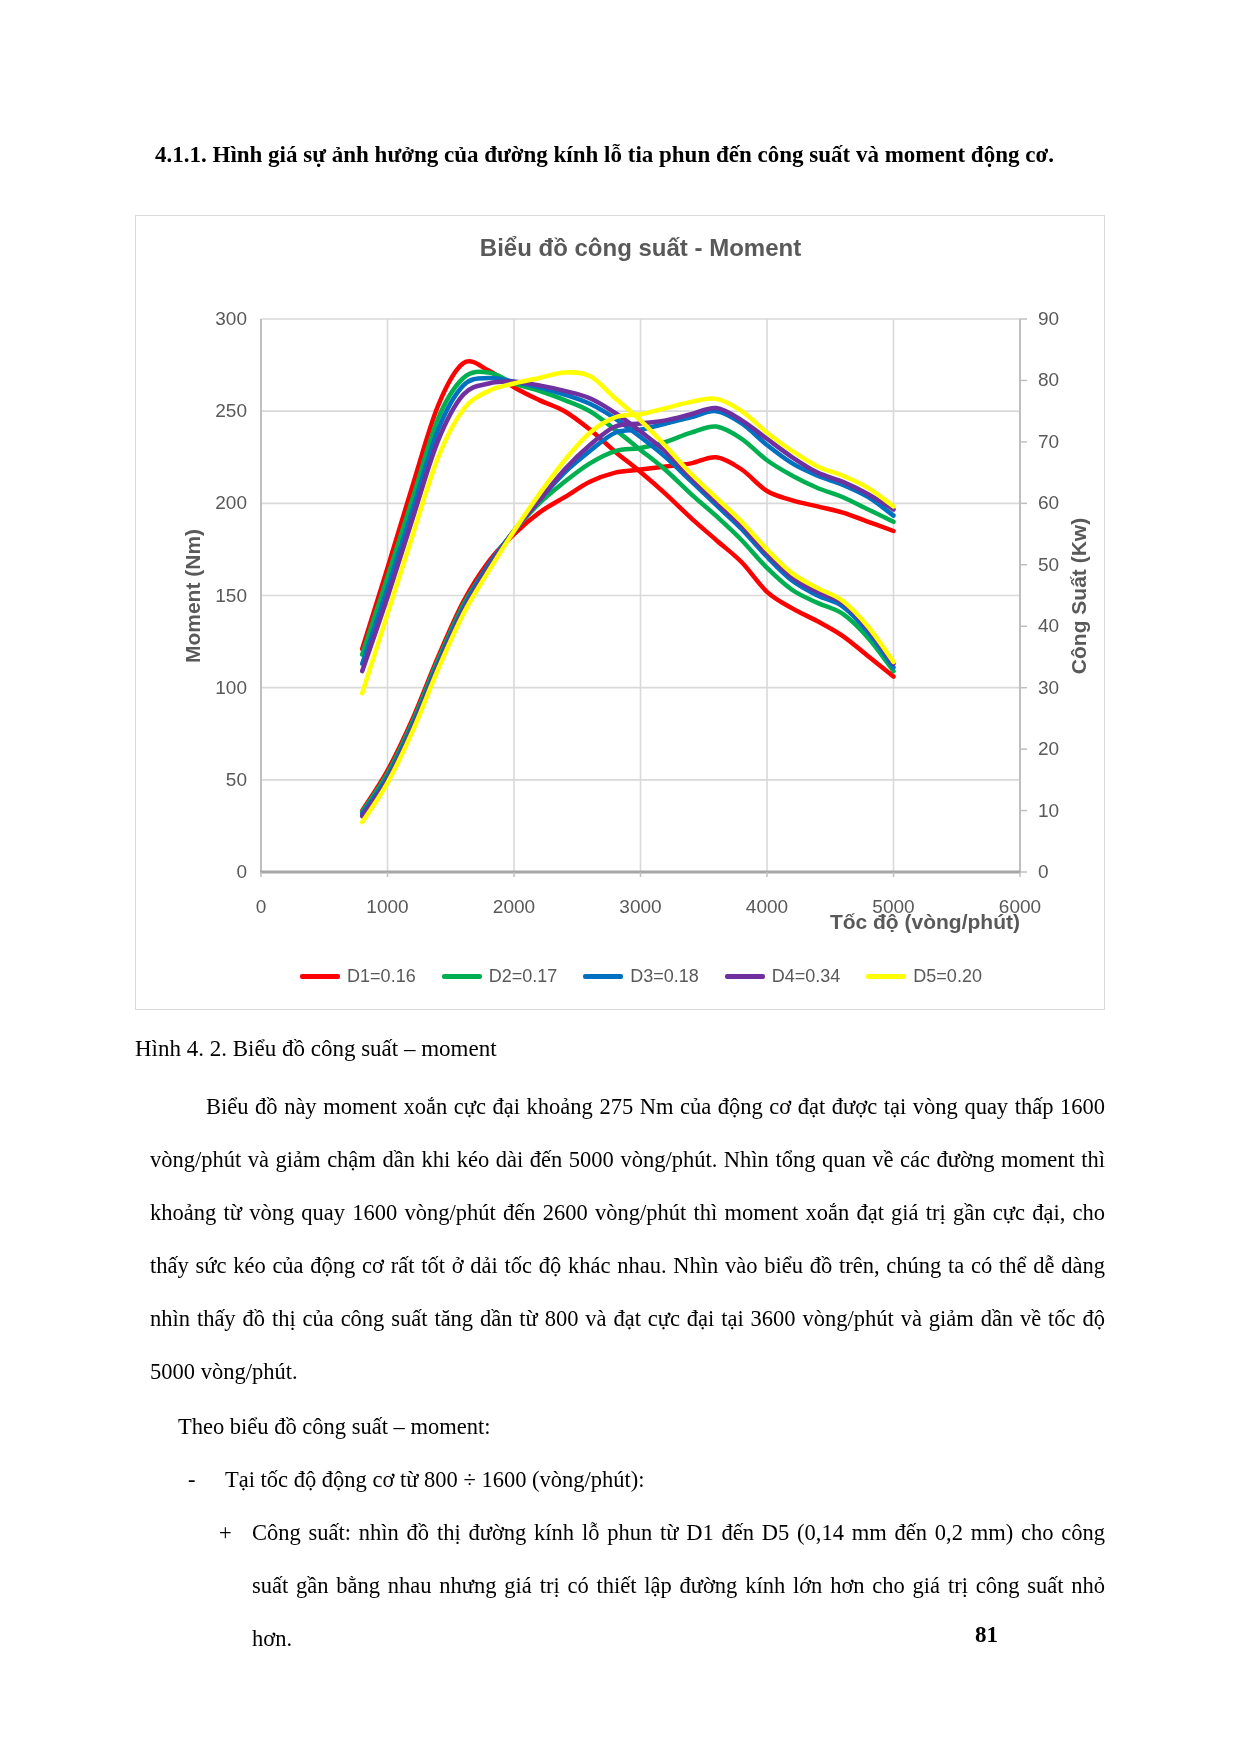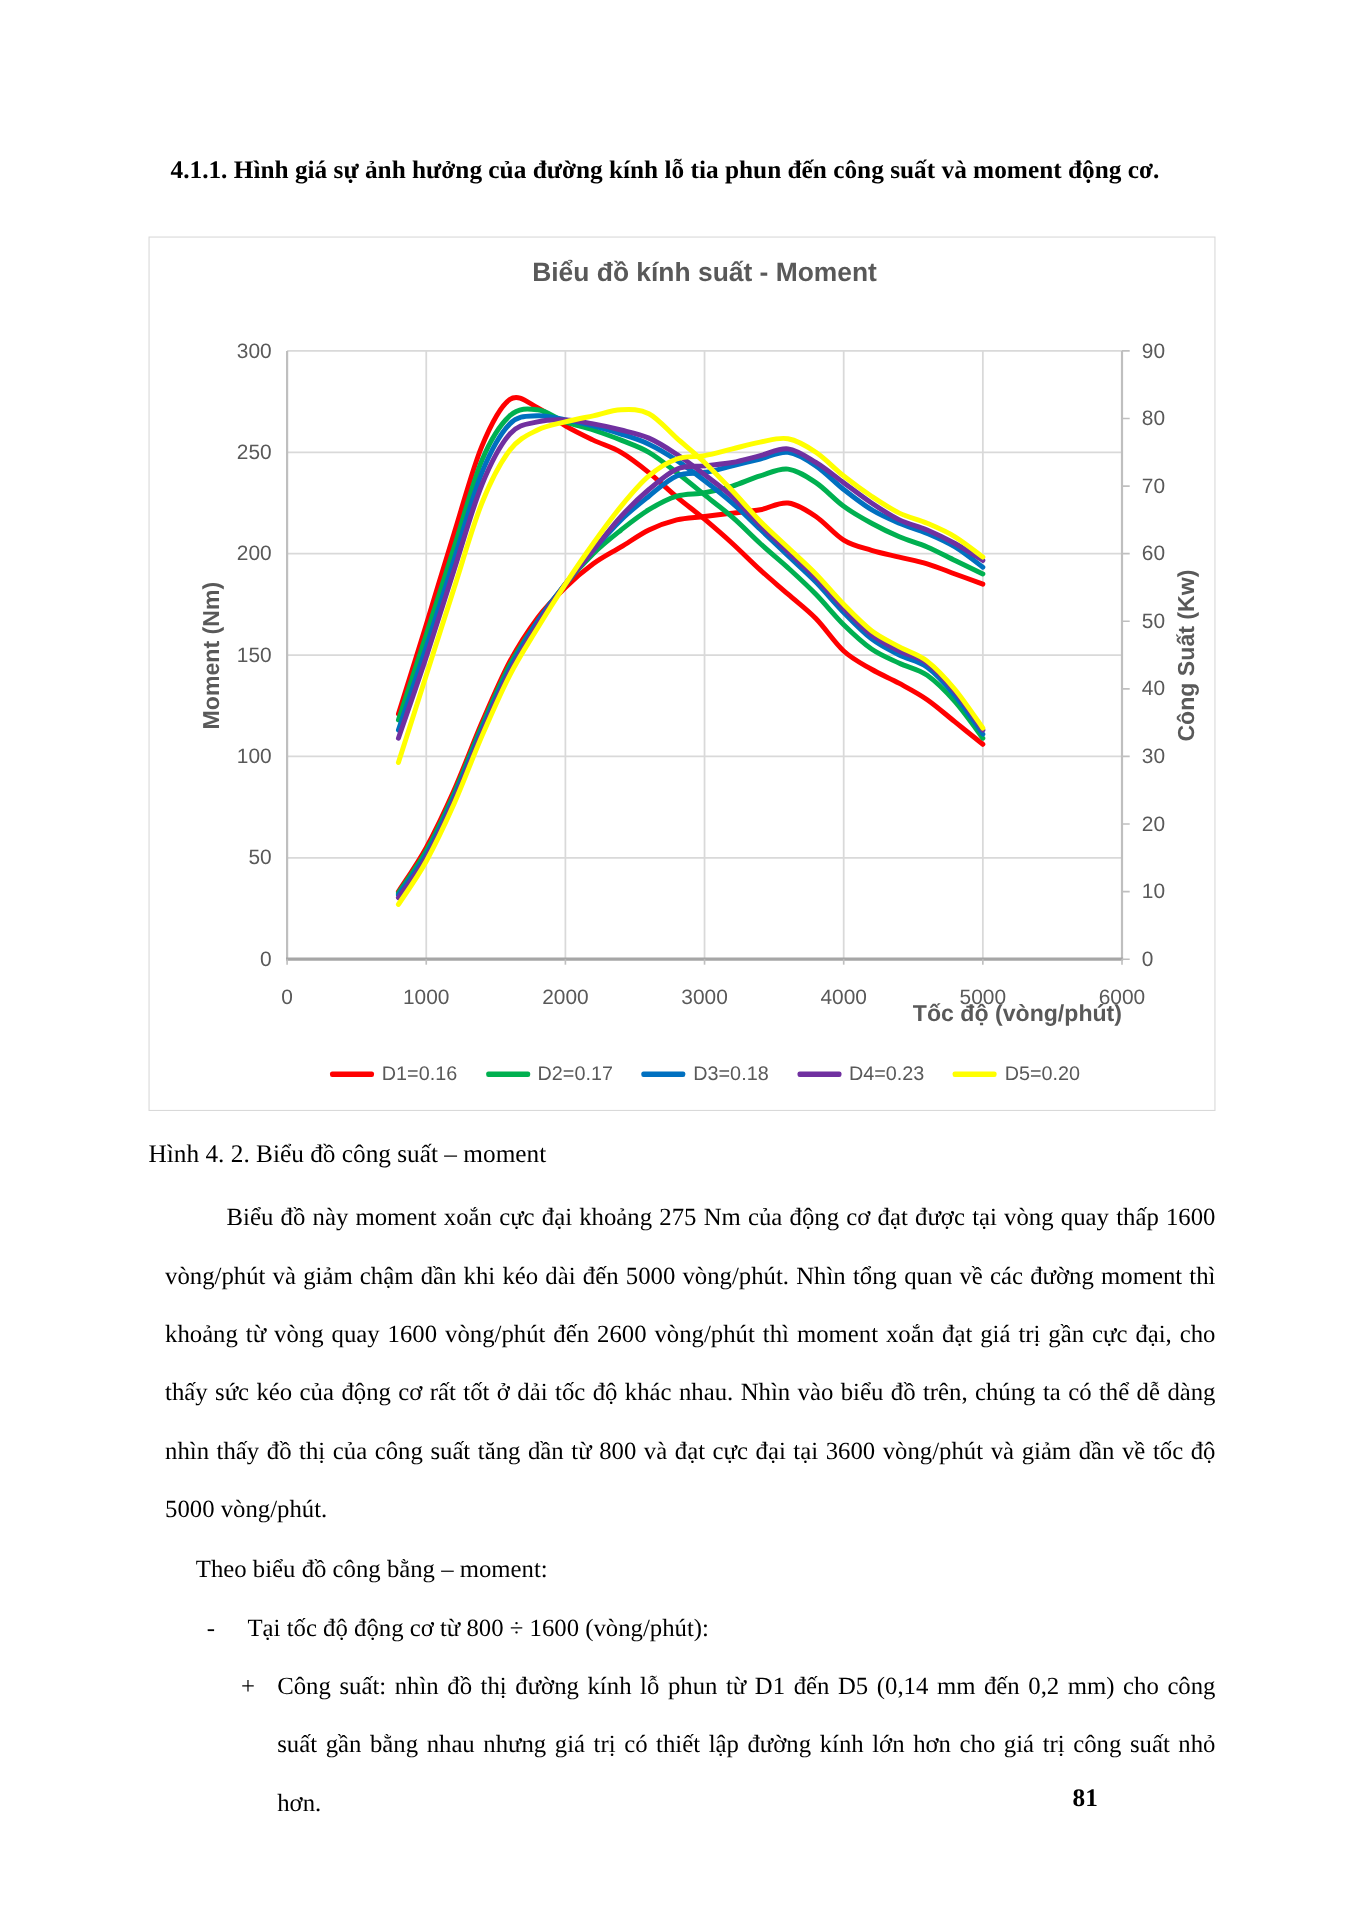--- a/index.html
+++ b/index.html
@@ -50,21 +50,21 @@
   .li2{top:1506px;left:252px;width:853px;text-align:justify;font-size:22.5px;line-height:53px;}
   .li2-marker{top:1506px;left:219px;font-size:22.5px;line-height:53px;}
   .page-number{top:1622px;left:975px;font-size:23px;font-weight:bold;}
 </style>
 </head>
 <body>
 
 <div class="abs heading">4.1.1. Hình giá sự ảnh hưởng của đường kính lỗ tia phun đến công suất và moment động cơ.</div>
 
 <div class="abs figure">
-  <div class="chart-title">Biểu đồ kính suất - Moment</div>
+  <div class="chart-title">Biểu đồ công suất - Moment</div>
   <svg id="chart-svg" width="970" height="795" viewBox="0 0 970 795" style="position:absolute;left:0;top:0;">
       <line x1="125" x2="884" y1="563.8333333333334" y2="563.8333333333334" stroke="#d9d9d9" stroke-width="1.6"></line>
       <line x1="125" x2="884" y1="471.66666666666663" y2="471.66666666666663" stroke="#d9d9d9" stroke-width="1.6"></line>
       <line x1="125" x2="884" y1="379.5" y2="379.5" stroke="#d9d9d9" stroke-width="1.6"></line>
       <line x1="125" x2="884" y1="287.3333333333333" y2="287.3333333333333" stroke="#d9d9d9" stroke-width="1.6"></line>
       <line x1="125" x2="884" y1="195.16666666666669" y2="195.16666666666669" stroke="#d9d9d9" stroke-width="1.6"></line>
       <line x1="125" x2="884" y1="103" y2="103" stroke="#d9d9d9" stroke-width="1.6"></line>
       <line x1="251.5" x2="251.5" y1="103" y2="656" stroke="#d9d9d9" stroke-width="1.6"></line>
       <line x1="378" x2="378" y1="103" y2="656" stroke="#d9d9d9" stroke-width="1.6"></line>
       <line x1="504.5" x2="504.5" y1="103" y2="656" stroke="#d9d9d9" stroke-width="1.6"></line>
@@ -136,33 +136,33 @@
       <div class="legend-item">
         <span class="legend-swatch" style="background: rgb(0, 176, 80);"></span>
         <span class="legend-label">D2=0.17</span>
       </div>
       <div class="legend-item">
         <span class="legend-swatch" style="background: rgb(0, 112, 192);"></span>
         <span class="legend-label">D3=0.18</span>
       </div>
       <div class="legend-item">
         <span class="legend-swatch" style="background: rgb(112, 48, 160);"></span>
-        <span class="legend-label">D4=0.23</span>
+        <span class="legend-label">D4=0.34</span>
       </div>
       <div class="legend-item">
         <span class="legend-swatch" style="background: rgb(255, 255, 0);"></span>
         <span class="legend-label">D5=0.20</span>
       </div>
     </div>
 </div>
 
 <div class="abs caption">Hình 4. 2. Biểu đồ công suất – moment</div>
 
 <div class="abs p1">Biểu đồ này moment xoắn cực đại khoảng 275 Nm của động cơ đạt được tại vòng quay thấp 1600 vòng/phút và giảm chậm dần khi kéo dài đến 5000 vòng/phút. Nhìn tổng quan về các đường moment thì khoảng từ vòng quay 1600 vòng/phút đến 2600 vòng/phút thì moment xoắn đạt giá trị gần cực đại, cho thấy sức kéo của động cơ rất tốt ở dải tốc độ khác nhau. Nhìn vào biểu đồ trên, chúng ta có thể dễ dàng nhìn thấy đồ thị của công suất tăng dần từ 800 và đạt cực đại tại 3600 vòng/phút và giảm dần về tốc độ 5000 vòng/phút.</div>
-<div class="abs p2">Theo biểu đồ công bằng – moment:</div>
+<div class="abs p2">Theo biểu đồ công suất – moment:</div>
 
 <div class="abs li1-marker">-</div>
 <div class="abs li1">Tại tốc độ động cơ từ 800 ÷ 1600 (vòng/phút):</div>
 
 <div class="abs li2-marker">+</div>
 <div class="abs li2">Công suất:  nhìn đồ thị đường kính lỗ phun từ D1 đến D5 (0,14 mm đến 0,2 mm) cho công suất gần bằng nhau nhưng giá trị có thiết lập đường kính lớn hơn cho giá trị công suất nhỏ hơn.</div>
 
 <div class="abs page-number">81</div>
 
 </body></html>

